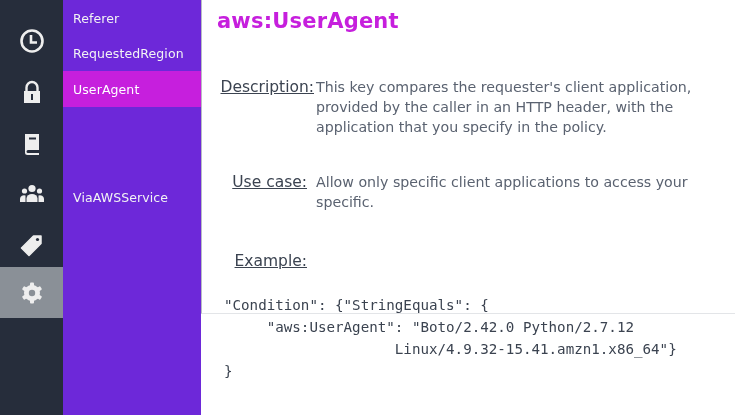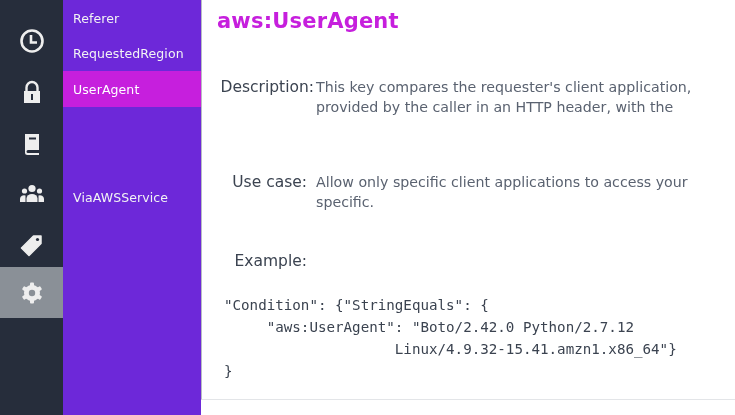--- a/index.html
+++ b/index.html
@@ -24,30 +24,30 @@
     }
     .subnav-item {
       position: absolute; left: 0; width: 138px; height: 36px;
       display: flex; align-items: center; padding-left: 10px;
       color: #f2f3f4; font-size: 12.5px; letter-spacing: 0.1px;
       cursor: pointer; white-space: nowrap;
     }
     .subnav-item.active { background: #c61fdd; color: #ffffff; }
 
     .main {
-      position: absolute; left: 201px; top: 0; width: 534px; height: 400px;
+      position: absolute; left: 201px; top: 0; width: 534px; height: 314px;
       background: #ffffff; border-left: 1px solid #b9bdc2;
       border-bottom: 1px solid #e3e5e8;
     }
     .title {
       position: absolute; left: 15px; top: 9px;
       color: #c61fdd; font-size: 21px; letter-spacing: 0.2px;
     }
     .label {
-      position: absolute; color: #3b4350; font-size: 15.5px; text-align: right; white-space: nowrap;
+      position: absolute; color: #3b4350; font-size: 15.5px; text-align: right; white-space: nowrap; text-decoration: underline;
     }
     .value {
       position: absolute; color: #5a6270; font-size: 14.2px; line-height: 20px;
     }
     .code {
       position: absolute; left: 22px; top: 294px;
       font-family: "DejaVu Sans Mono", monospace; font-size: 14.2px; line-height: 22px;
       color: #3b4350; white-space: pre;
     }
   </style>
@@ -110,20 +110,21 @@
   <div class="subnav-item" style="top:179px;">ViaAWSService</div>
 </nav>
 
 <main class="main">
   <h1 class="title">aws:UserAgent</h1>
 
   <div class="label" style="right:421px; top:78px;">Description:</div>
   <div class="value" style="left:114px; top:77px; width:400px;">
     <div>This key compares the requester's client application,</div>
     <div>provided by the caller in an HTTP header, with the</div>
+    <div>application that you specify in the policy.</div>
   </div>
 
   <div class="label" style="right:428px; top:173px;">Use case:</div>
   <div class="value" style="left:114px; top:172px; width:400px;">
     <div>Allow only specific client applications to access your</div>
     <div>specific.</div>
   </div>
 
   <div class="label" style="right:428px; top:252px;">Example:</div>
 

